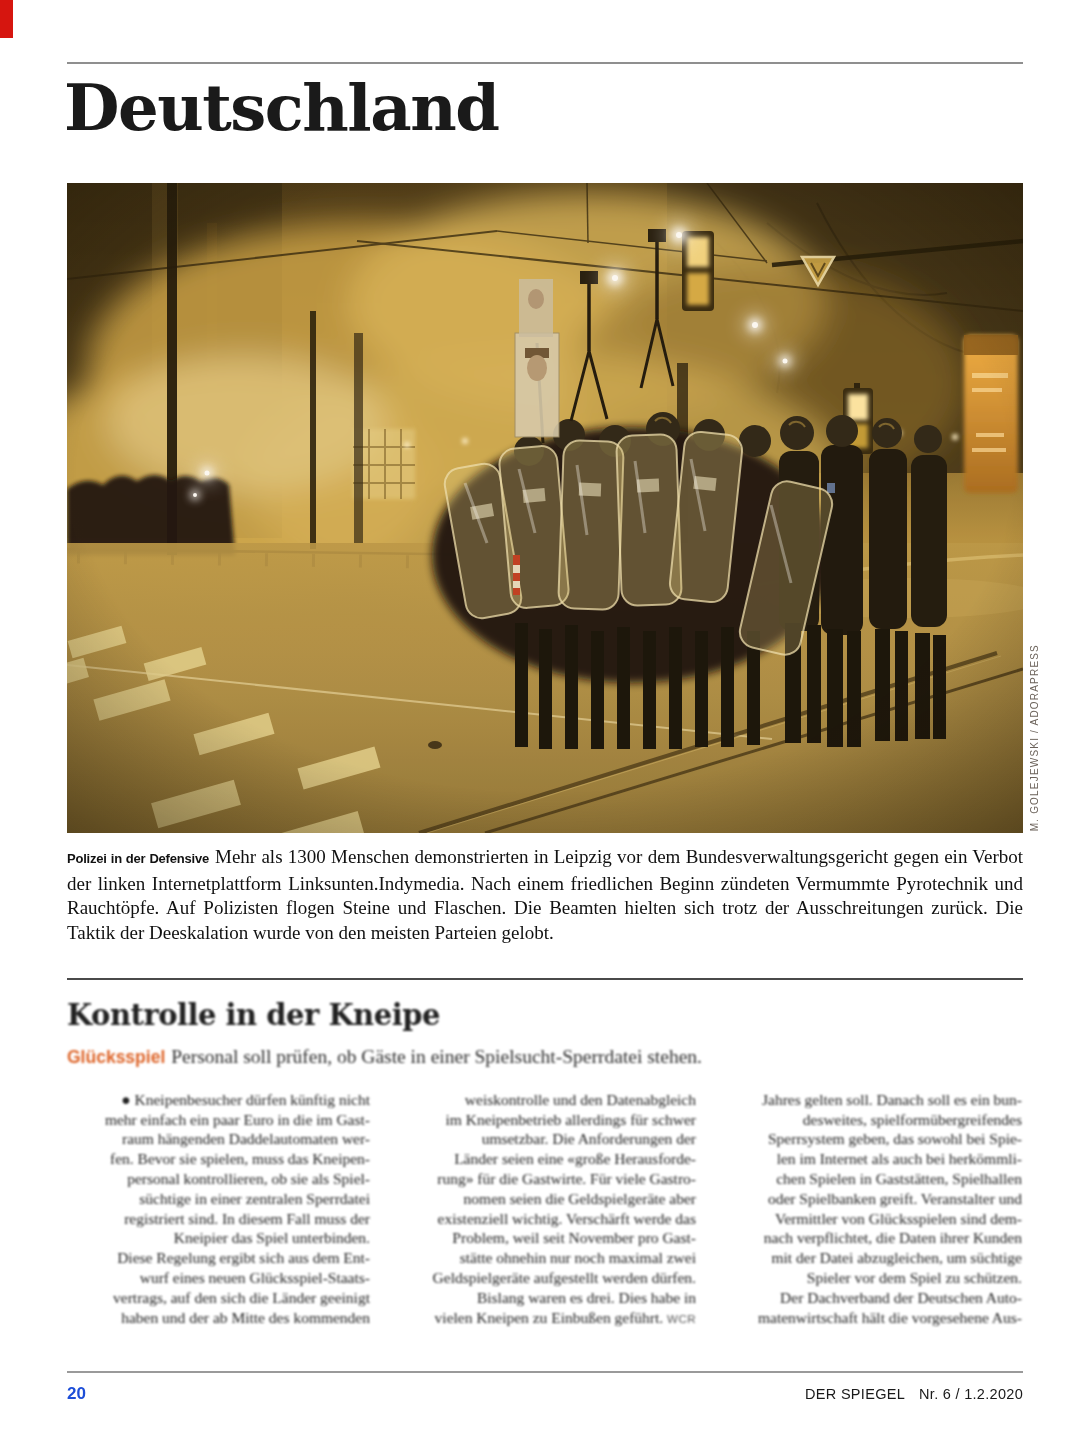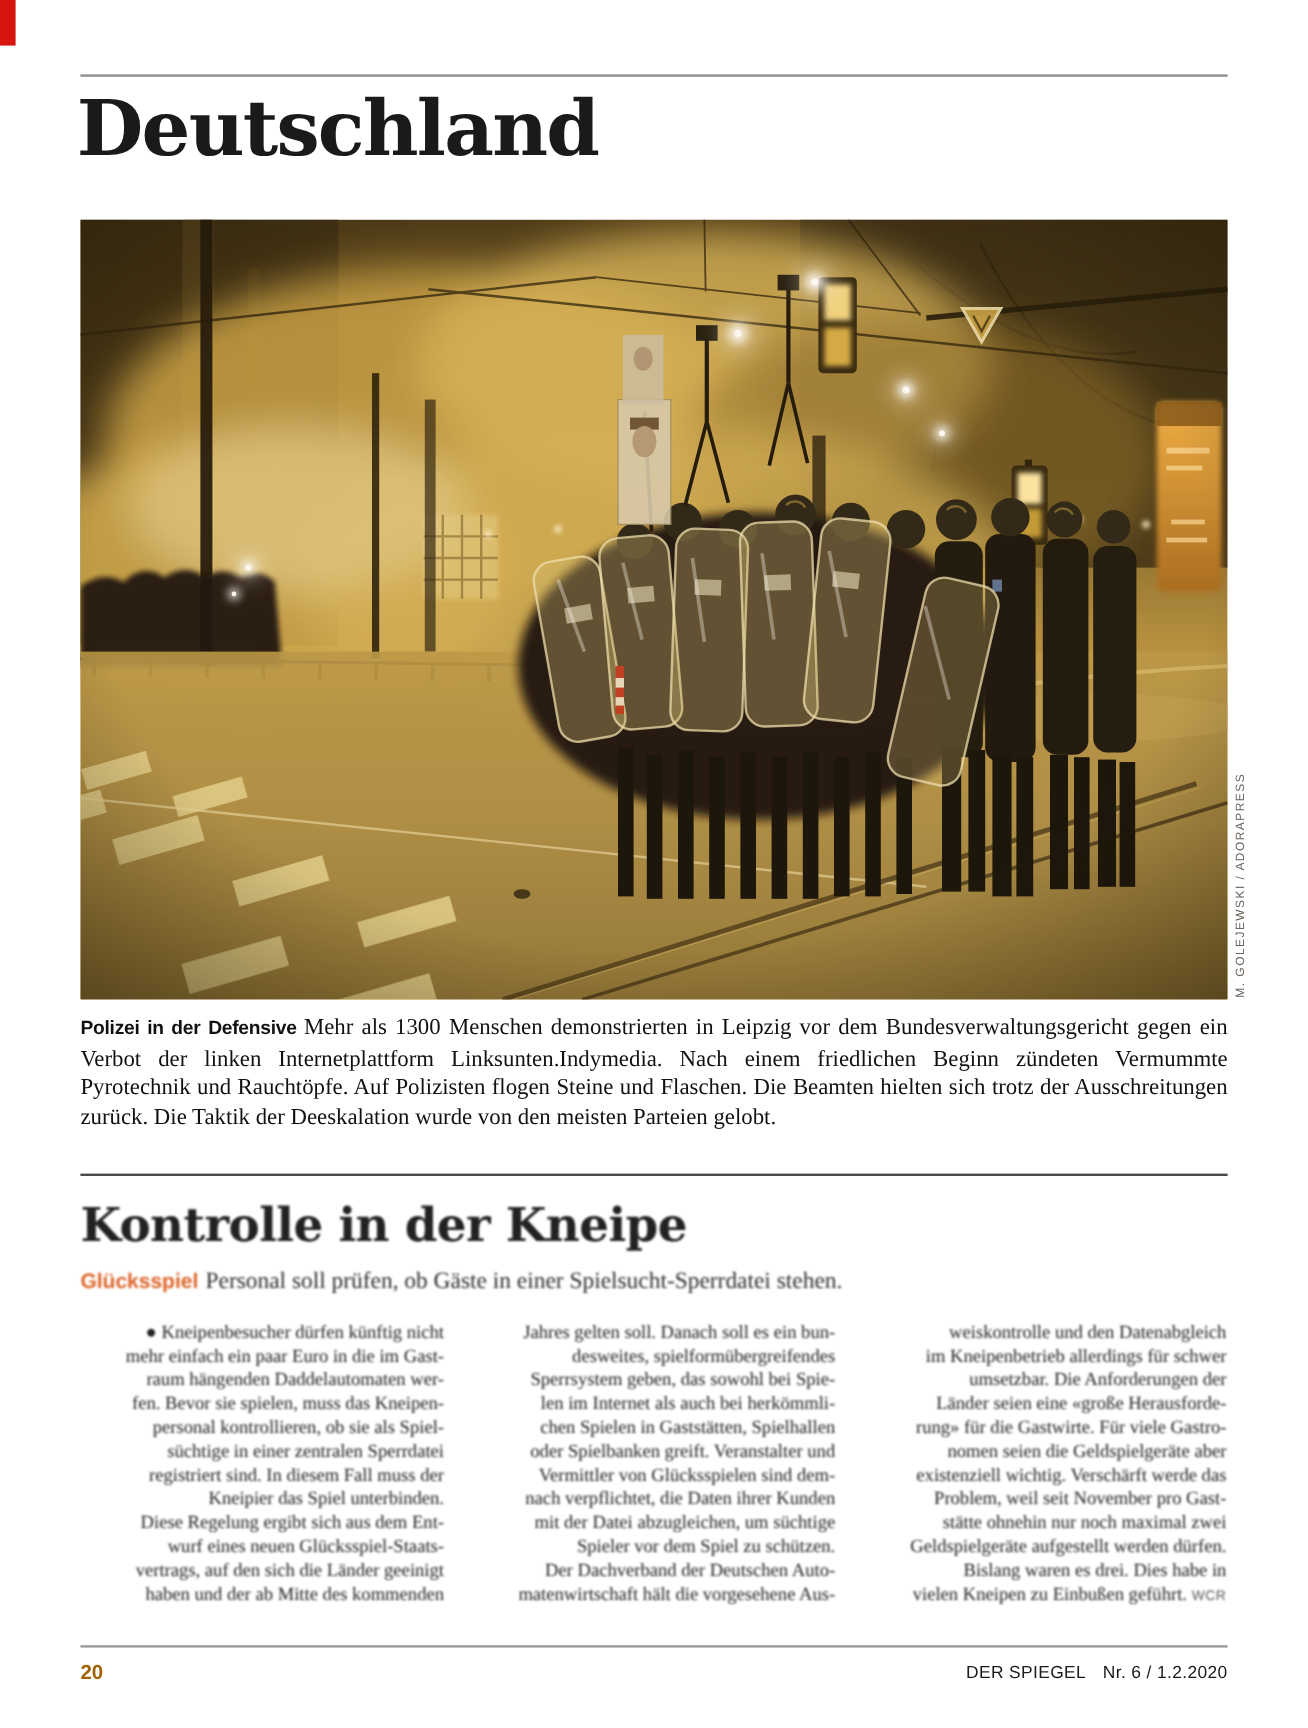--- a/index.html
+++ b/index.html
@@ -13,35 +13,35 @@
   .section-title{position:absolute;left:64px;top:76px;margin:0;
         font-family:"DejaVu Serif",serif;font-weight:900;font-size:64px;line-height:1;
         letter-spacing:-1.5px;color:#1a1a1a;}
   .photo-wrap{position:absolute;left:67px;top:183px;width:956px;height:650px;margin:0;}
   .photo-wrap svg{display:block;width:956px;height:650px;}
   .credit{position:absolute;right:-17px;bottom:2px;
         font-family:"Liberation Sans",sans-serif;font-size:10px;letter-spacing:1.2px;
         color:#6b625a;writing-mode:vertical-rl;transform:rotate(180deg);white-space:nowrap;}
   .caption{position:absolute;left:67px;top:845px;width:956px;margin:0;
         font-size:19px;line-height:24.5px;text-align:justify;color:#111;}
-  .cap-lead{font-family:"Liberation Sans",sans-serif;font-weight:bold;font-size:16px;
+  .cap-lead{font-family:"Liberation Sans",sans-serif;font-weight:bold;font-size:13px;
         letter-spacing:-0.2px;padding-right:6px;}
   .article{position:absolute;left:67px;top:1000px;width:956px;filter:blur(0.9px);}
   .article-title{margin:0;font-family:"DejaVu Serif",serif;font-weight:900;
-        font-size:39px;line-height:1.1;letter-spacing:-0.5px;color:#222;}
+        font-size:29px;line-height:1.1;letter-spacing:-0.5px;color:#222;}
   .dek{margin:14px 0 0 0;font-size:19.5px;color:#2e2e2e;}
   .kicker{font-family:"Liberation Sans",sans-serif;font-weight:bold;font-size:17.5px;
         color:#dd6327;padding-right:6px;}
   .cols{display:flex;gap:23px;margin-top:22px;}
   .col{width:303px;margin:0;font-size:15.5px;line-height:19.8px;color:#222;
         white-space:pre-line;text-align:right;}
   .sig{font-family:"Liberation Sans",sans-serif;font-size:11.5px;letter-spacing:0.5px;color:#555;}
   .footer{position:absolute;left:67px;top:1384px;width:956px;
         font-family:"Liberation Sans",sans-serif;}
-  .pageno{position:absolute;left:0;top:0;font-weight:bold;font-size:17px;color:#a16207;}
+  .pageno{position:absolute;left:0;top:0;font-weight:bold;font-size:17px;color:#1d4ed8;}
   .issue{position:absolute;right:0;top:2px;font-size:14.5px;letter-spacing:0.3px;color:#1a1a1a;text-align:right;}
   .issue-no{margin-left:14px;}
 </style>
 </head>
 <body>
 
 <div class="page">
 
   <div class="red-tab"></div>
 
@@ -317,44 +317,44 @@
 raum hängenden Daddelautomaten wer-
 fen. Bevor sie spielen, muss das Kneipen-
 personal kontrollieren, ob sie als Spiel-
 süchtige in einer zentralen Sperrdatei
 registriert sind. In diesem Fall muss der
 Kneipier das Spiel unterbinden.
  Diese Regelung ergibt sich aus dem Ent-
 wurf eines neuen Glücksspiel-Staats-
 vertrags, auf den sich die Länder geeinigt
 haben und der ab Mitte des kommenden</p>
+      <p class="col"><span>weiskontrolle und den Datenabgleich
+im Kneipenbetrieb allerdings für schwer
+umsetzbar. Die Anforderungen der
+Länder seien eine «große Herausforde-
+rung» für die Gastwirte. Für viele Gastro-
+nomen seien die Geldspielgeräte aber
+existenziell wichtig. Verschärft werde das
+Problem, weil seit November pro Gast-
+stätte ohnehin nur noch maximal zwei
+Geldspielgeräte aufgestellt werden dürfen.
+Bislang waren es drei. Dies habe in
+vielen Kneipen zu Einbußen geführt. </span><span class="sig">WCR</span></p>
       <p class="col">Jahres gelten soll. Danach soll es ein bun-
 desweites, spielformübergreifendes
 Sperrsystem geben, das sowohl bei Spie-
 len im Internet als auch bei herkömmli-
 chen Spielen in Gaststätten, Spielhallen
 oder Spielbanken greift. Veranstalter und
 Vermittler von Glücksspielen sind dem-
 nach verpflichtet, die Daten ihrer Kunden
 mit der Datei abzugleichen, um süchtige
 Spieler vor dem Spiel zu schützen.
  Der Dachverband der Deutschen Auto-
 matenwirtschaft hält die vorgesehene Aus-</p>
-      <p class="col"><span>weiskontrolle und den Datenabgleich
-im Kneipenbetrieb allerdings für schwer
-umsetzbar. Die Anforderungen der
-Länder seien eine «große Herausforde-
-rung» für die Gastwirte. Für viele Gastro-
-nomen seien die Geldspielgeräte aber
-existenziell wichtig. Verschärft werde das
-Problem, weil seit November pro Gast-
-stätte ohnehin nur noch maximal zwei
-Geldspielgeräte aufgestellt werden dürfen.
-Bislang waren es drei. Dies habe in
-vielen Kneipen zu Einbußen geführt. </span><span class="sig">WCR</span></p>
     </div>
   </section>
 
   <div class="rule rule-bottom"></div>
 
   <div class="footer">
     <span class="pageno">20</span>
     <span class="issue"><span>DER SPIEGEL</span><span class="issue-no">Nr. 6 / 1.2.2020</span></span>
   </div>
 

